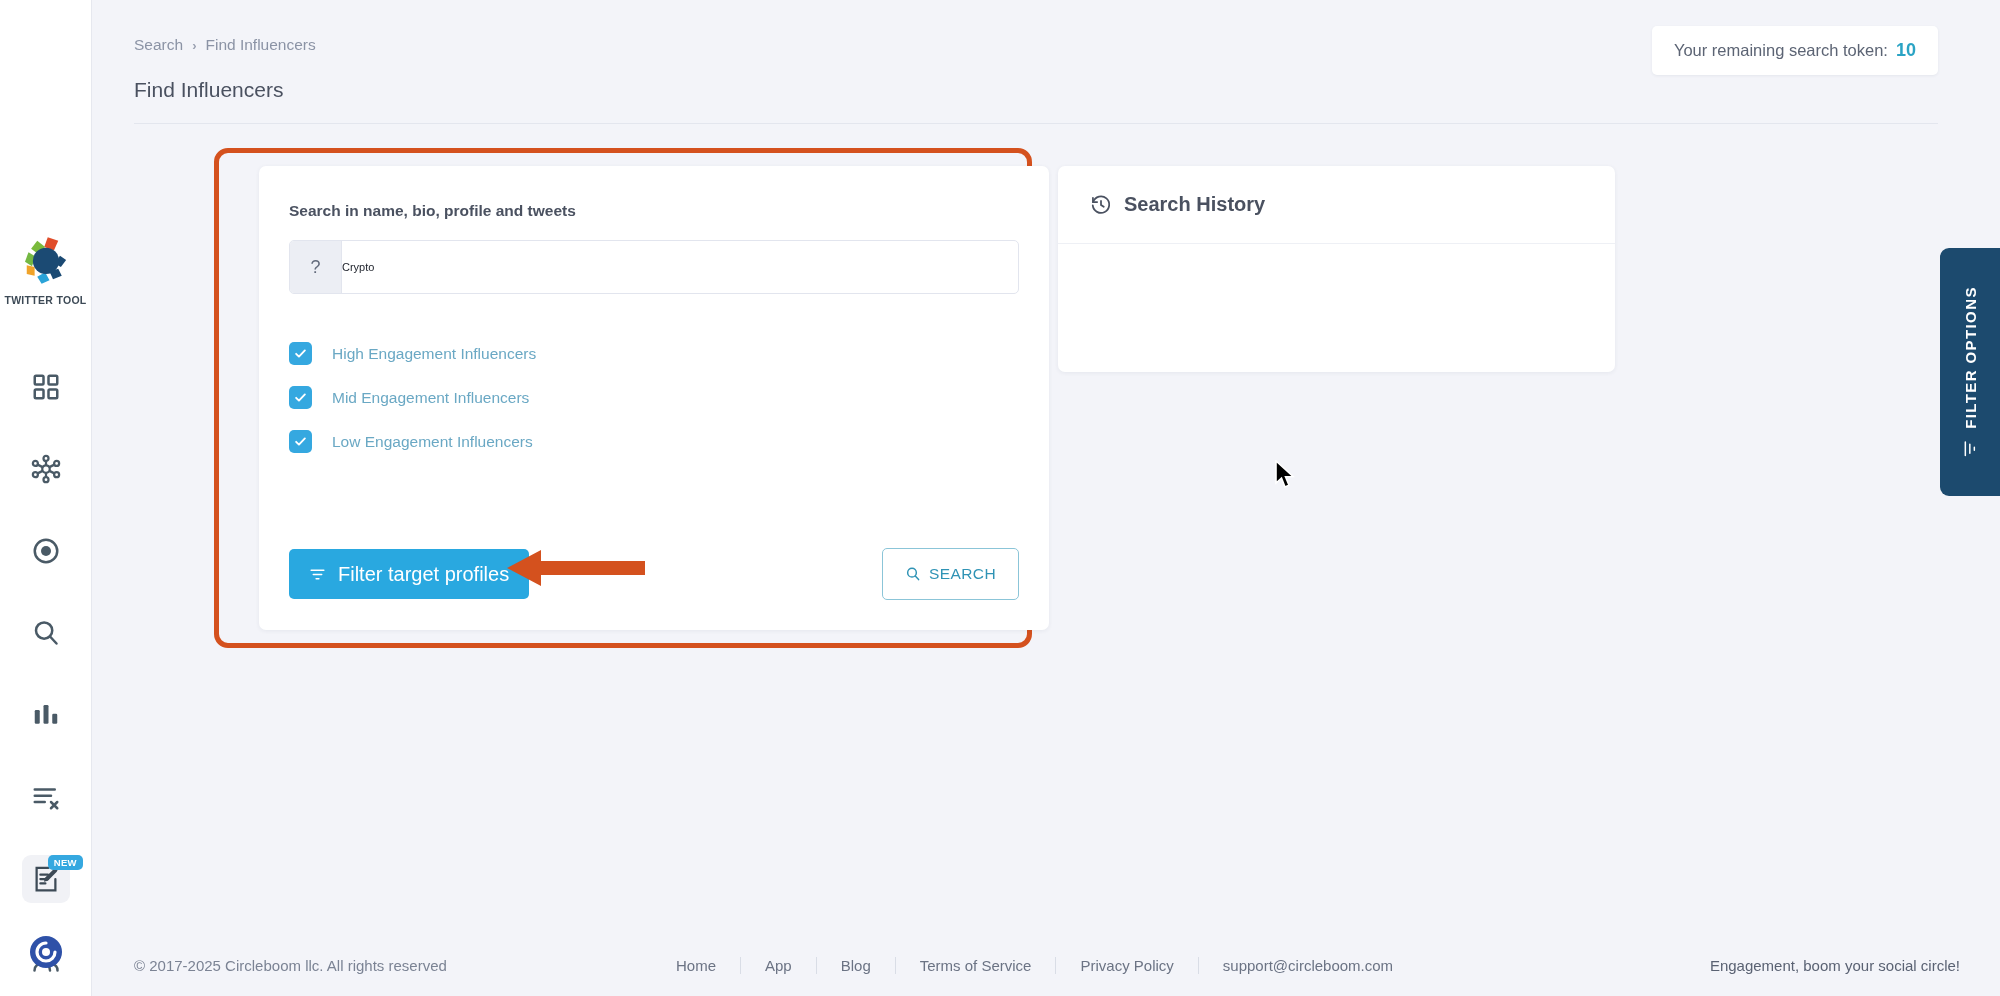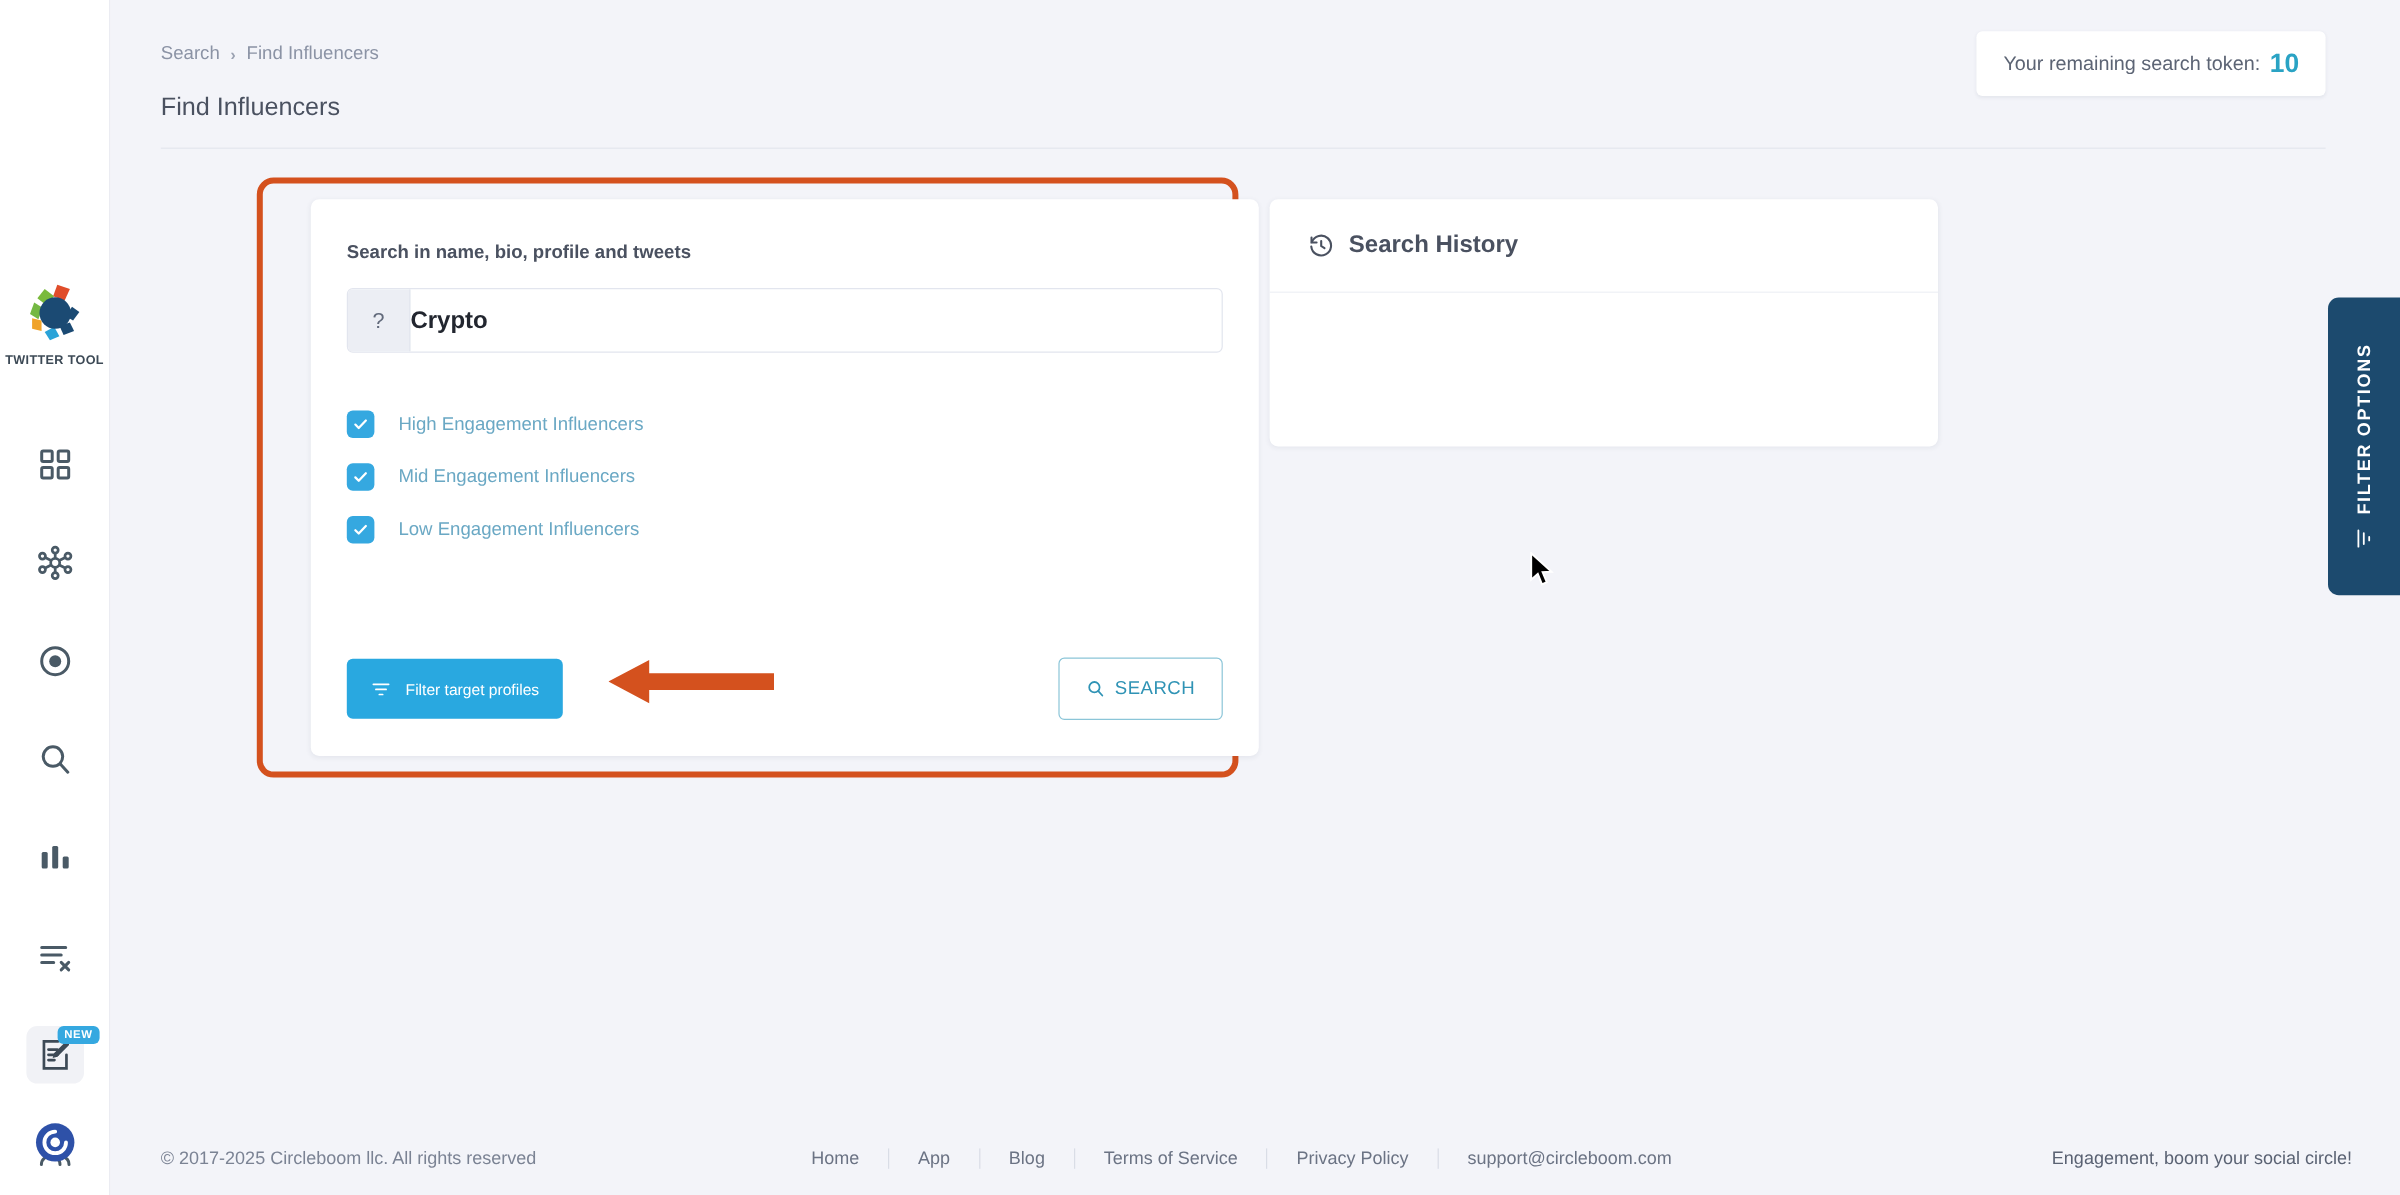--- a/index.html
+++ b/index.html
@@ -62,21 +62,21 @@
     font-size: 21px; color: #4a5160; font-weight: 400;
   }
   .token-box {
     position: absolute; right: 62px; top: 26px;
     background: #fff; border-radius: 5px;
     padding: 14px 22px;
     font-size: 16.5px; color: #5c6474;
     box-shadow: 0 1px 3px rgba(40,50,80,.07);
     display:flex; align-items:center; gap:8px;
   }
-  .token-count { color: #2aa3c4; font-weight: 700; font-size: 22px; }
+  .token-count { color: #2aa3c4; font-weight: 700; font-size: 18px; }
 
   .hr-top {
     position: absolute; left: 42px; top: 123px; right: 62px;
     height: 1px; background: #e3e6ee;
   }
 
   
   .highlight {
     position: absolute; left: 122px; top: 148px;
     width: 818px; height: 500px;
@@ -102,37 +102,37 @@
     background: #fff;
   }
   .input-prefix {
     width: 52px; background: #eceef4;
     display: flex; align-items: center; justify-content: center;
     color: #626a7b; font-size: 18px;
     border-right: 1px solid #e2e5ee;
   }
   .input-value {
     flex: 1; display: flex; align-items: center; padding-left: 0;
-    font-size: 20px; color: #22262f; font-weight: bold;
+    font-size: 11px; color: #22262f;
   }
 
   .checks { position: absolute; left: 30px; top: 176px; display: flex; flex-direction: column; gap: 21px; }
   .check-row { display: flex; align-items: center; gap: 20px; cursor: pointer; }
   .checkbox {
     width: 23px; height: 23px; border-radius: 5px; background: #35a8e0;
     display: flex; align-items: center; justify-content: center; flex: 0 0 23px;
   }
   .checkbox svg { width: 15px; height: 15px; }
   .check-label { font-size: 15.5px; color: #6aa8c4; }
 
   .btn-row { position: absolute; left: 30px; top: 382px; width: 730px; display: flex; align-items: center; }
   .btn-filter {
     background: #29a8e0; color: #fff; border: none; border-radius: 5px;
     height: 50px; padding: 14px 20px; display: flex; align-items: center; gap: 12px;
-    font-size: 13px; cursor: pointer; font-family: inherit;
+    font-size: 20px; cursor: pointer; font-family: inherit;
   }
   .btn-filter svg { width: 17px; height: 17px; }
   .btn-search {
     margin-left: auto;
     background: #fff; color: #2f93b5; border: 1px solid #8bc5d8; border-radius: 5px;
     height: 52px; padding: 0 22px; display: flex; align-items: center; gap: 8px;
     font-size: 15.5px; letter-spacing: .4px; cursor: pointer; font-family: inherit;
   }
   .btn-search svg { width: 16px; height: 16px; }
 

